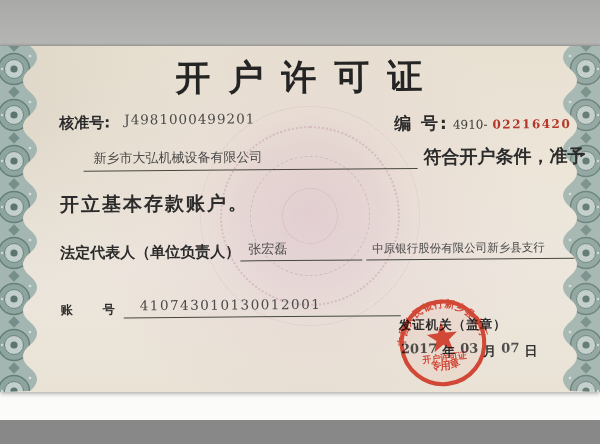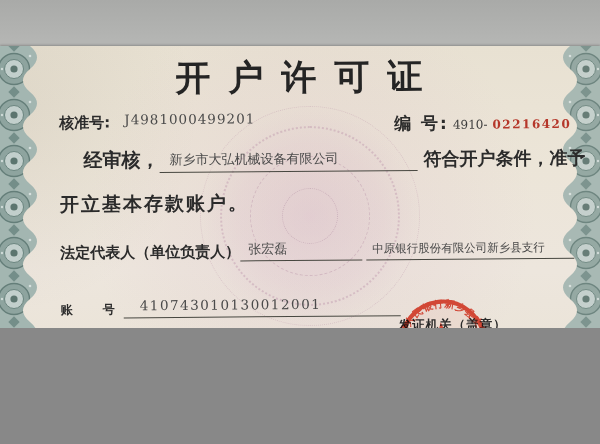--- a/index.html
+++ b/index.html
@@ -1,17 +1,17 @@
 <!DOCTYPE html>
 <html><head>
 <meta charset="utf-8">
 <style>
   html,body{margin:0;padding:0;background:#888;}
   .photo{
-    position:relative;width:600px;height:328px;overflow:hidden;
+    position:relative;width:600px;height:420px;overflow:hidden;
     background:linear-gradient(180deg,#a9aaa8 0px,#b4b5b3 40px,#b4b5b3 46px);
     font-family:"DejaVu Sans","Liberation Sans",sans-serif;
   }
   .photo-bottom{position:absolute;left:0;top:392px;width:600px;height:52px;background:#fbfbfa;}
   .paper{
     position:absolute;left:0;top:46px;width:600px;height:346px;
     background:
       radial-gradient(circle at 52% 48%, rgba(216,180,198,.22) 0%, rgba(216,180,198,.10) 38%, rgba(216,180,198,0) 62%),
       radial-gradient(circle at 0% 20%, rgba(120,110,90,.10) 0%, rgba(120,110,90,0) 30%),
       linear-gradient(180deg,#e8e1d2 0%,#ece5d8 35%,#ede6dd 65%,#e9e2d5 100%);
@@ -118,21 +118,20 @@
 
       <div class="row1">
         <span class="lbl">核准号:</span><span class="val">J4981000499201</span>
       </div>
 
       <div class="serial">
         <span class="lbl">编 号:</span><span class="val">4910-</span><span class="val red">02216420</span>
       </div>
 
       <div class="row-review">
-        <span class="lbl">经审核，</span>
         <span class="fill-line val">新乡市大弘机械设备有限公司</span>
         <span class="suffix">符合开户条件，准予</span>
       </div>
 
       <div class="row3">开立基本存款账户。</div>
 
       <div class="row4">
         <span class="lbl lbl1">法定代表人（单位负责人）</span>
         <span class="name-line val">张宏磊</span>
         <span class="bank-line val">中原银行股份有限公司新乡县支行</span>

